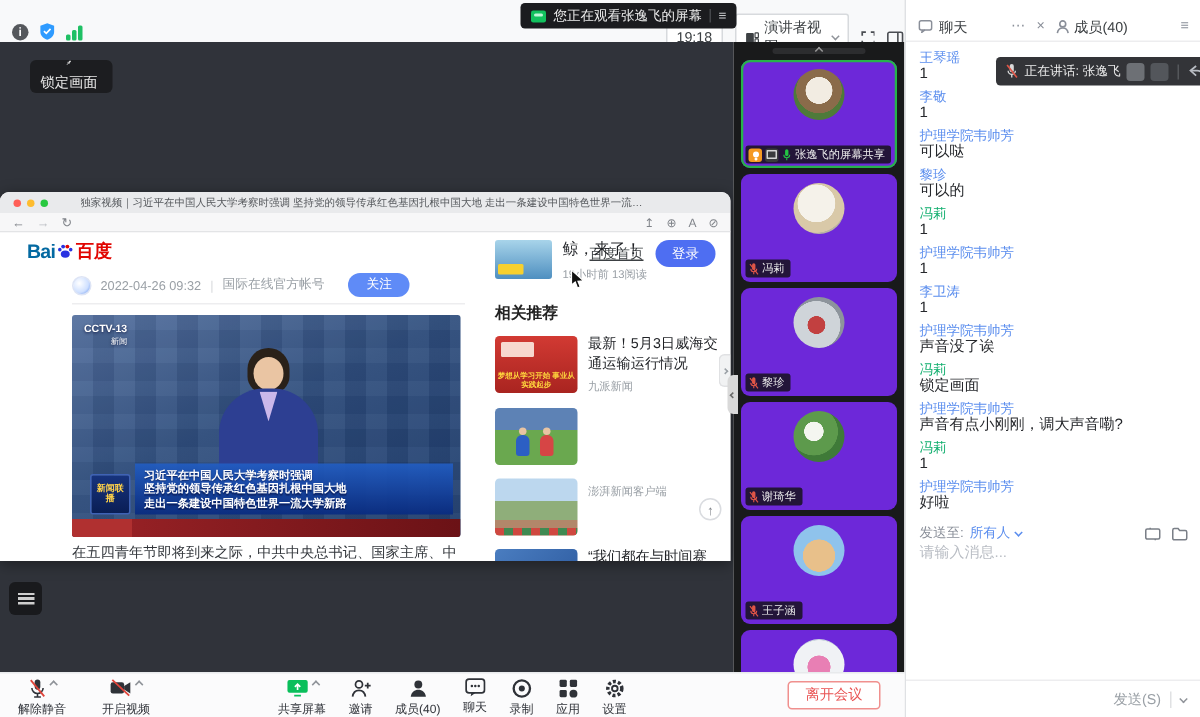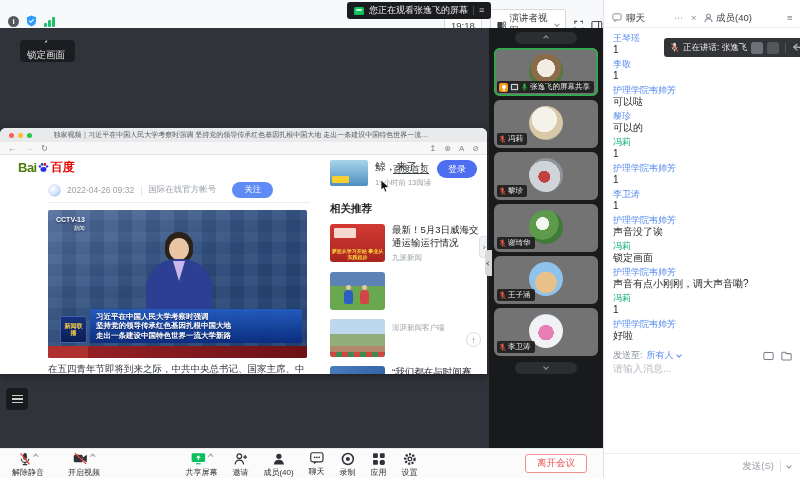--- a/index.html
+++ b/index.html
@@ -43,21 +43,21 @@
   .b-title { position:relative; height:14px; background:#e9eaec; display:flex; align-items:center; justify-content:center; }
   .lights { position:absolute; left:9px; top:4.5px; display:flex; gap:4px; }
   .lights i { width:5px; height:5px; border-radius:50%; display:block; }
   .b-title .tt { font-size:7px; color:#55585c; max-width:380px; white-space:nowrap; overflow:hidden; text-overflow:ellipsis; }
   .b-tools { height:13px; background:#f7f7f8; border-bottom:1px solid #e3e4e6; display:flex; align-items:center;
     padding:0 8px; font-size:8.5px; color:#80848a; gap:8px; }
   .b-tools .right { margin-left:auto; display:flex; gap:8px; font-size:8px; }
   .b-page { position:relative; height:219px; background:#fff; overflow:hidden; }
 
   .bd-logo { position:absolute; left:18px; top:4px; display:flex; align-items:center; }
-  .bd-bai { font-size:13px; font-weight:bold; color:#4d7c0f; letter-spacing:-.5px; }
+  .bd-bai { font-size:13px; font-weight:bold; color:#0369a1; letter-spacing:-.5px; }
   .bd-cn { font-size:12px; font-weight:bold; color:#e10602; margin-left:1px; }
   .bd-links { position:absolute; right:10px; top:5px; display:flex; align-items:center; gap:8px; }
   .bd-home { font-size:9px; color:#3c4043;text-decoration:underline; }
   .login-btn { background:#4e6ef2; color:#fff; border:none; border-radius:9px; font-size:9px; padding:2.5px 11px; }
 
   .meta-row { position:absolute; left:48px; top:27px; display:flex; align-items:center; gap:6px;
     font-size:8.5px; color:#9aa0a6; }
   .src-avatar { width:13px; height:13px; border-radius:50%; background:radial-gradient(circle at 35% 35%, #ffffff, #cfe0ff 60%, #5a8dee); border:1px solid #dde4f5; }
   .meta-sep { color:#d8dadd; }
   .follow-btn { background:#5f8bf7; color:#fff; border:none; border-radius:8px; font-size:8.5px; padding:2px 12px; margin-left:10px; }
@@ -119,21 +119,21 @@
   .expander { position:absolute; right:0; top:81px; width:8px; height:22px; background:#f1f2f3;
     border:1px solid #e0e1e3; border-right:none; border-radius:4px 0 0 4px; display:flex; align-items:center; justify-content:center; }
   .cursor { position:absolute; left:380px; top:24px; z-index:5; }
 
   
   .strip { position:absolute; left:489px; top:28px; width:114px; height:420px; background:#191a1b;
     display:flex; flex-direction:column; align-items:center; padding-top:4px; }
   .chev-pill { width:62px; height:12px; background:#2c2d2f; border-radius:6px; border:none;
     display:flex; align-items:center; justify-content:center; margin-bottom:4px; }
   .chev-pill.bot { margin-top:2px; }
-  .tile { position:relative; width:104px; height:48px; background:#737373; border-radius:6px; margin-bottom:4px; flex:none; }
+  .tile { position:relative; width:104px; height:72px; background:#6d28d9; border-radius:6px; margin-bottom:4px; flex:none; }
   .tile.active { box-shadow:0 0 0 1.5px #26b34b inset; }
   .t-avatar { position:absolute; left:50%; top:6px; transform:translateX(-50%); width:34px; height:34px; border-radius:50%; }
   .av1 { background:radial-gradient(circle at 50% 42%, #f2ece2 0 34%, #8a6b4a 35% 58%, #4e7a3a 59%); }
   .av2 { background:radial-gradient(circle at 45% 40%, #f5f2ea 0 45%, #d9c9a8 46% 70%, #b9b3a4 71%); }
   .av3 { background:radial-gradient(circle at 45% 55%, #c24040 0 22%, #cfd4d9 23% 60%, #8d949c 61%); }
   .av4 { background:radial-gradient(circle at 40% 40%, #f4f6f0 0 22%, #5d9a4c 23% 55%, #3f7a38 56%); }
   .av5 { background:radial-gradient(circle at 50% 60%, #e8c08a 0 40%, #8fc3ec 41%); }
   .av6 { background:radial-gradient(circle at 50% 55%, #e87fb4 0 30%, #f0f2f5 31% 70%, #cdd6e0 71%); }
   .t-label { position:absolute; left:3px; bottom:3px; max-width:97px; display:flex; align-items:center; gap:2px;
     background:rgba(16,16,16,.8); border-radius:2px; padding:1px 4px 1px 2px; }

